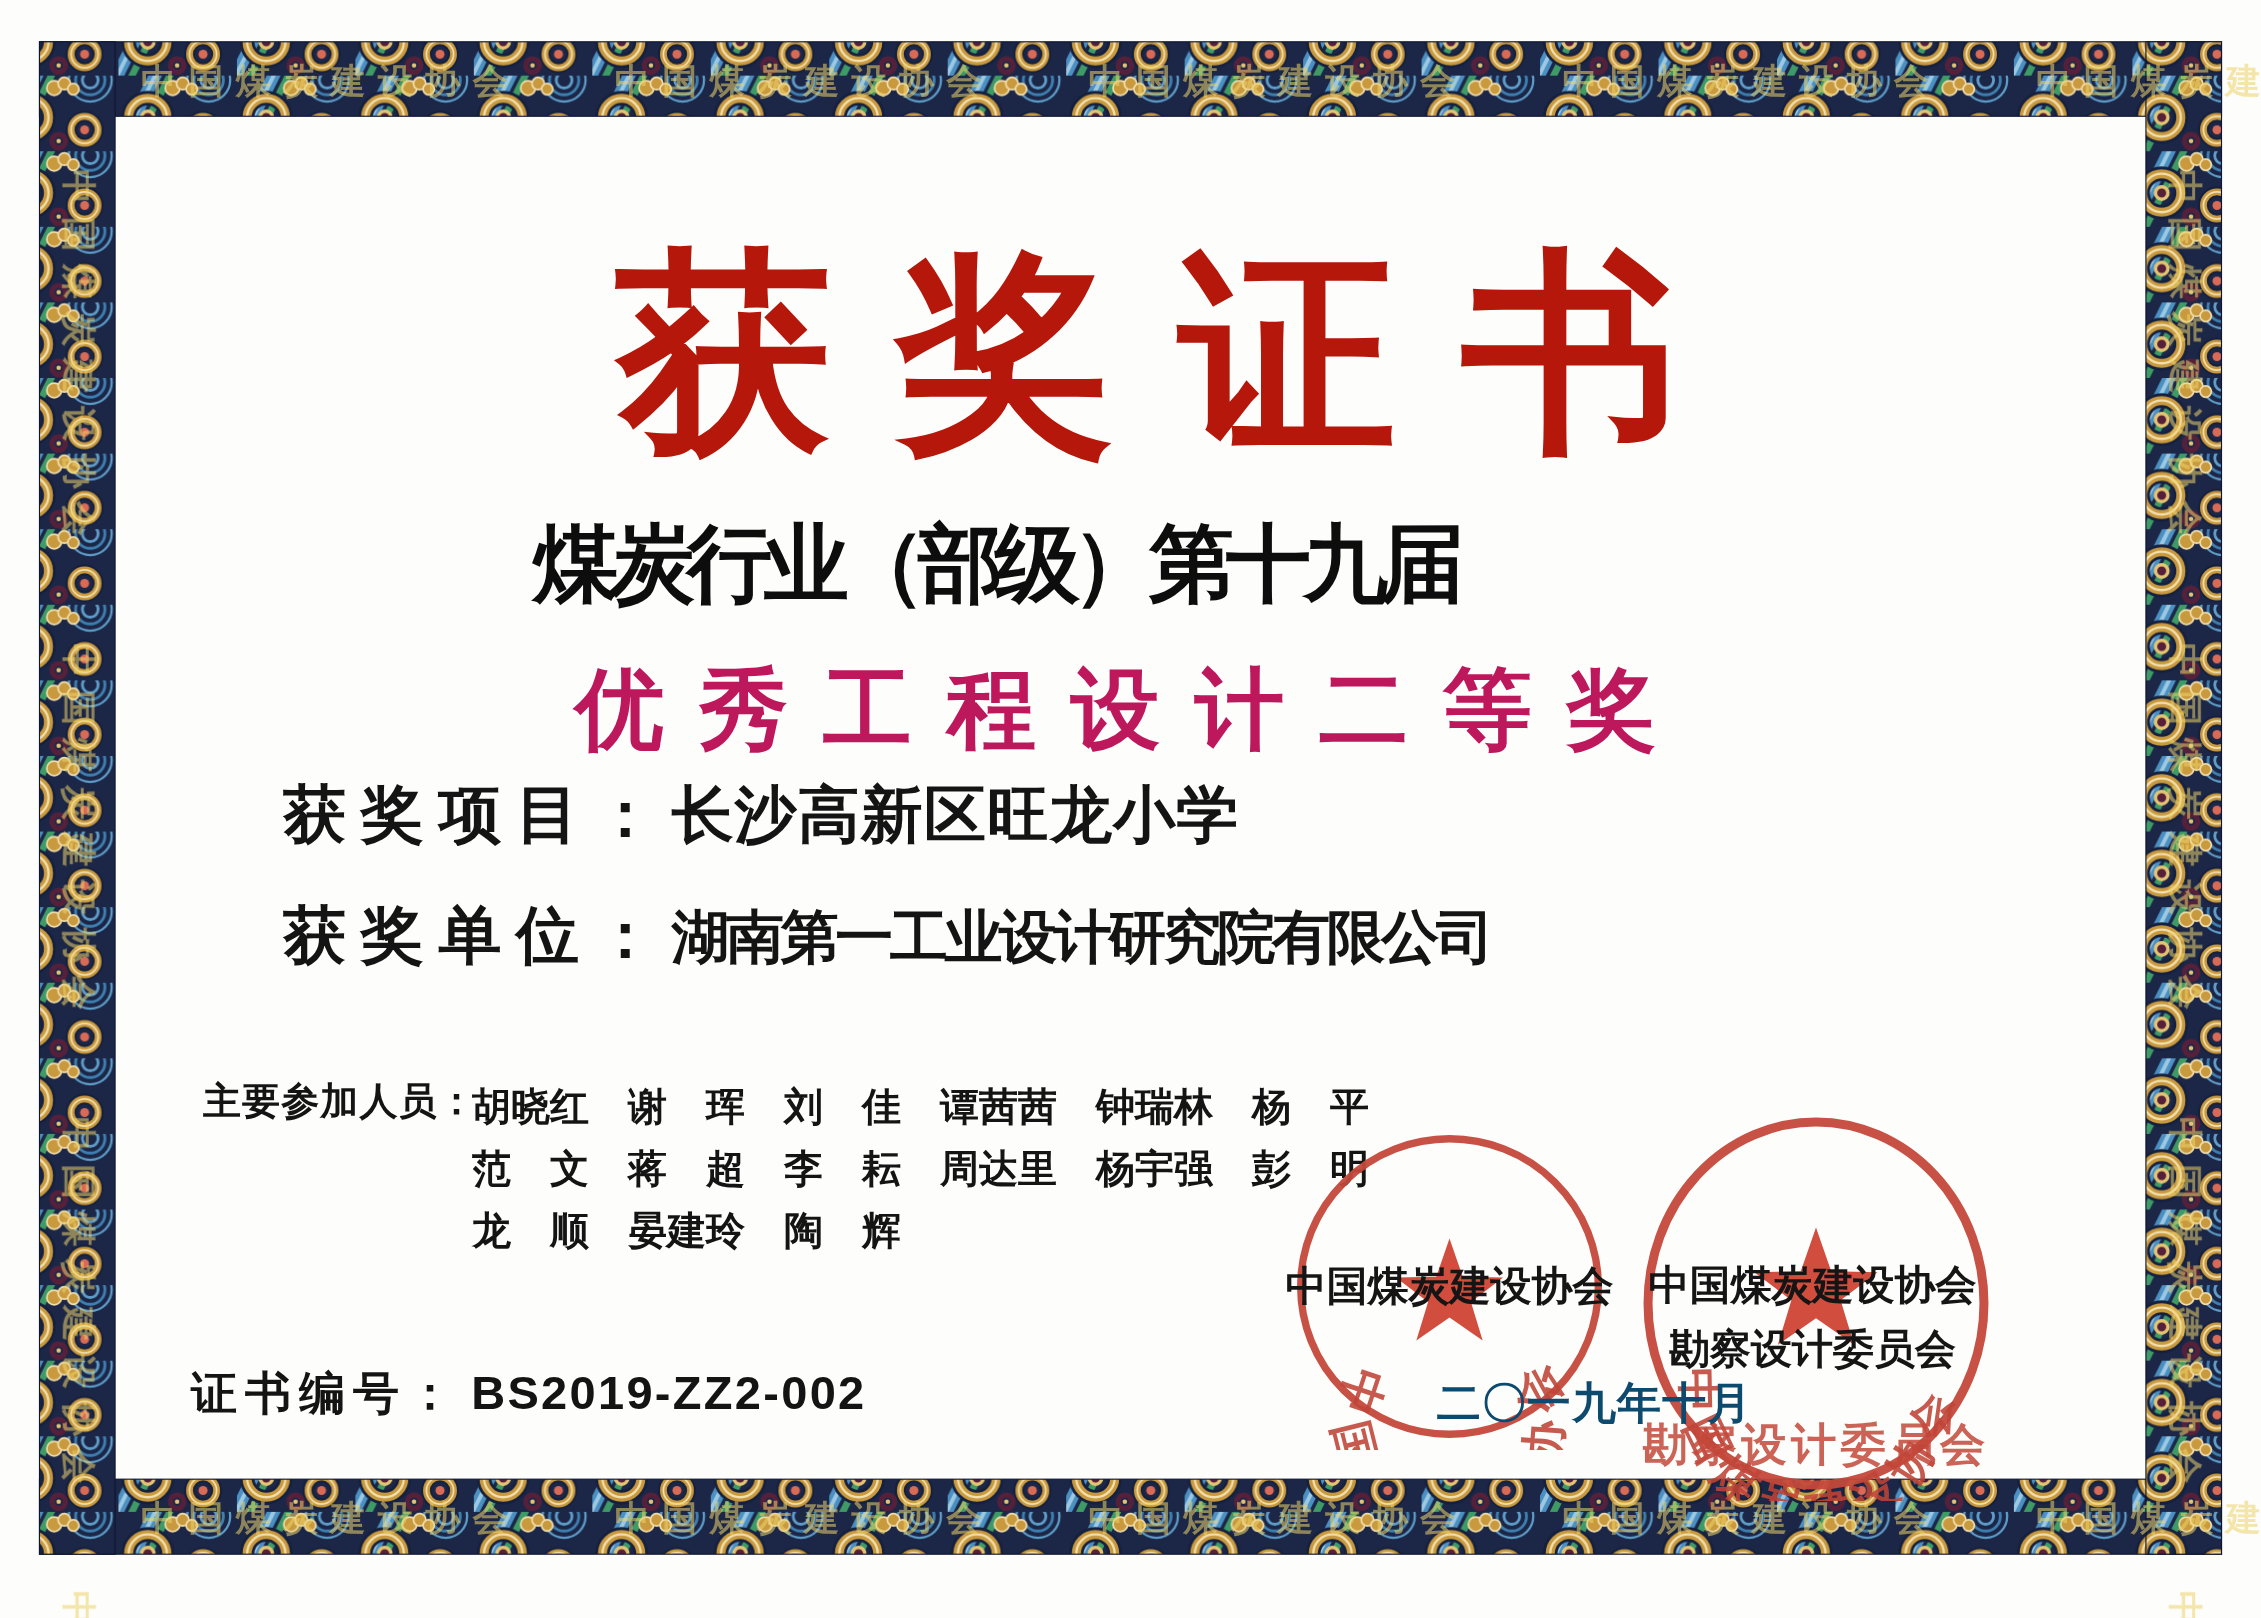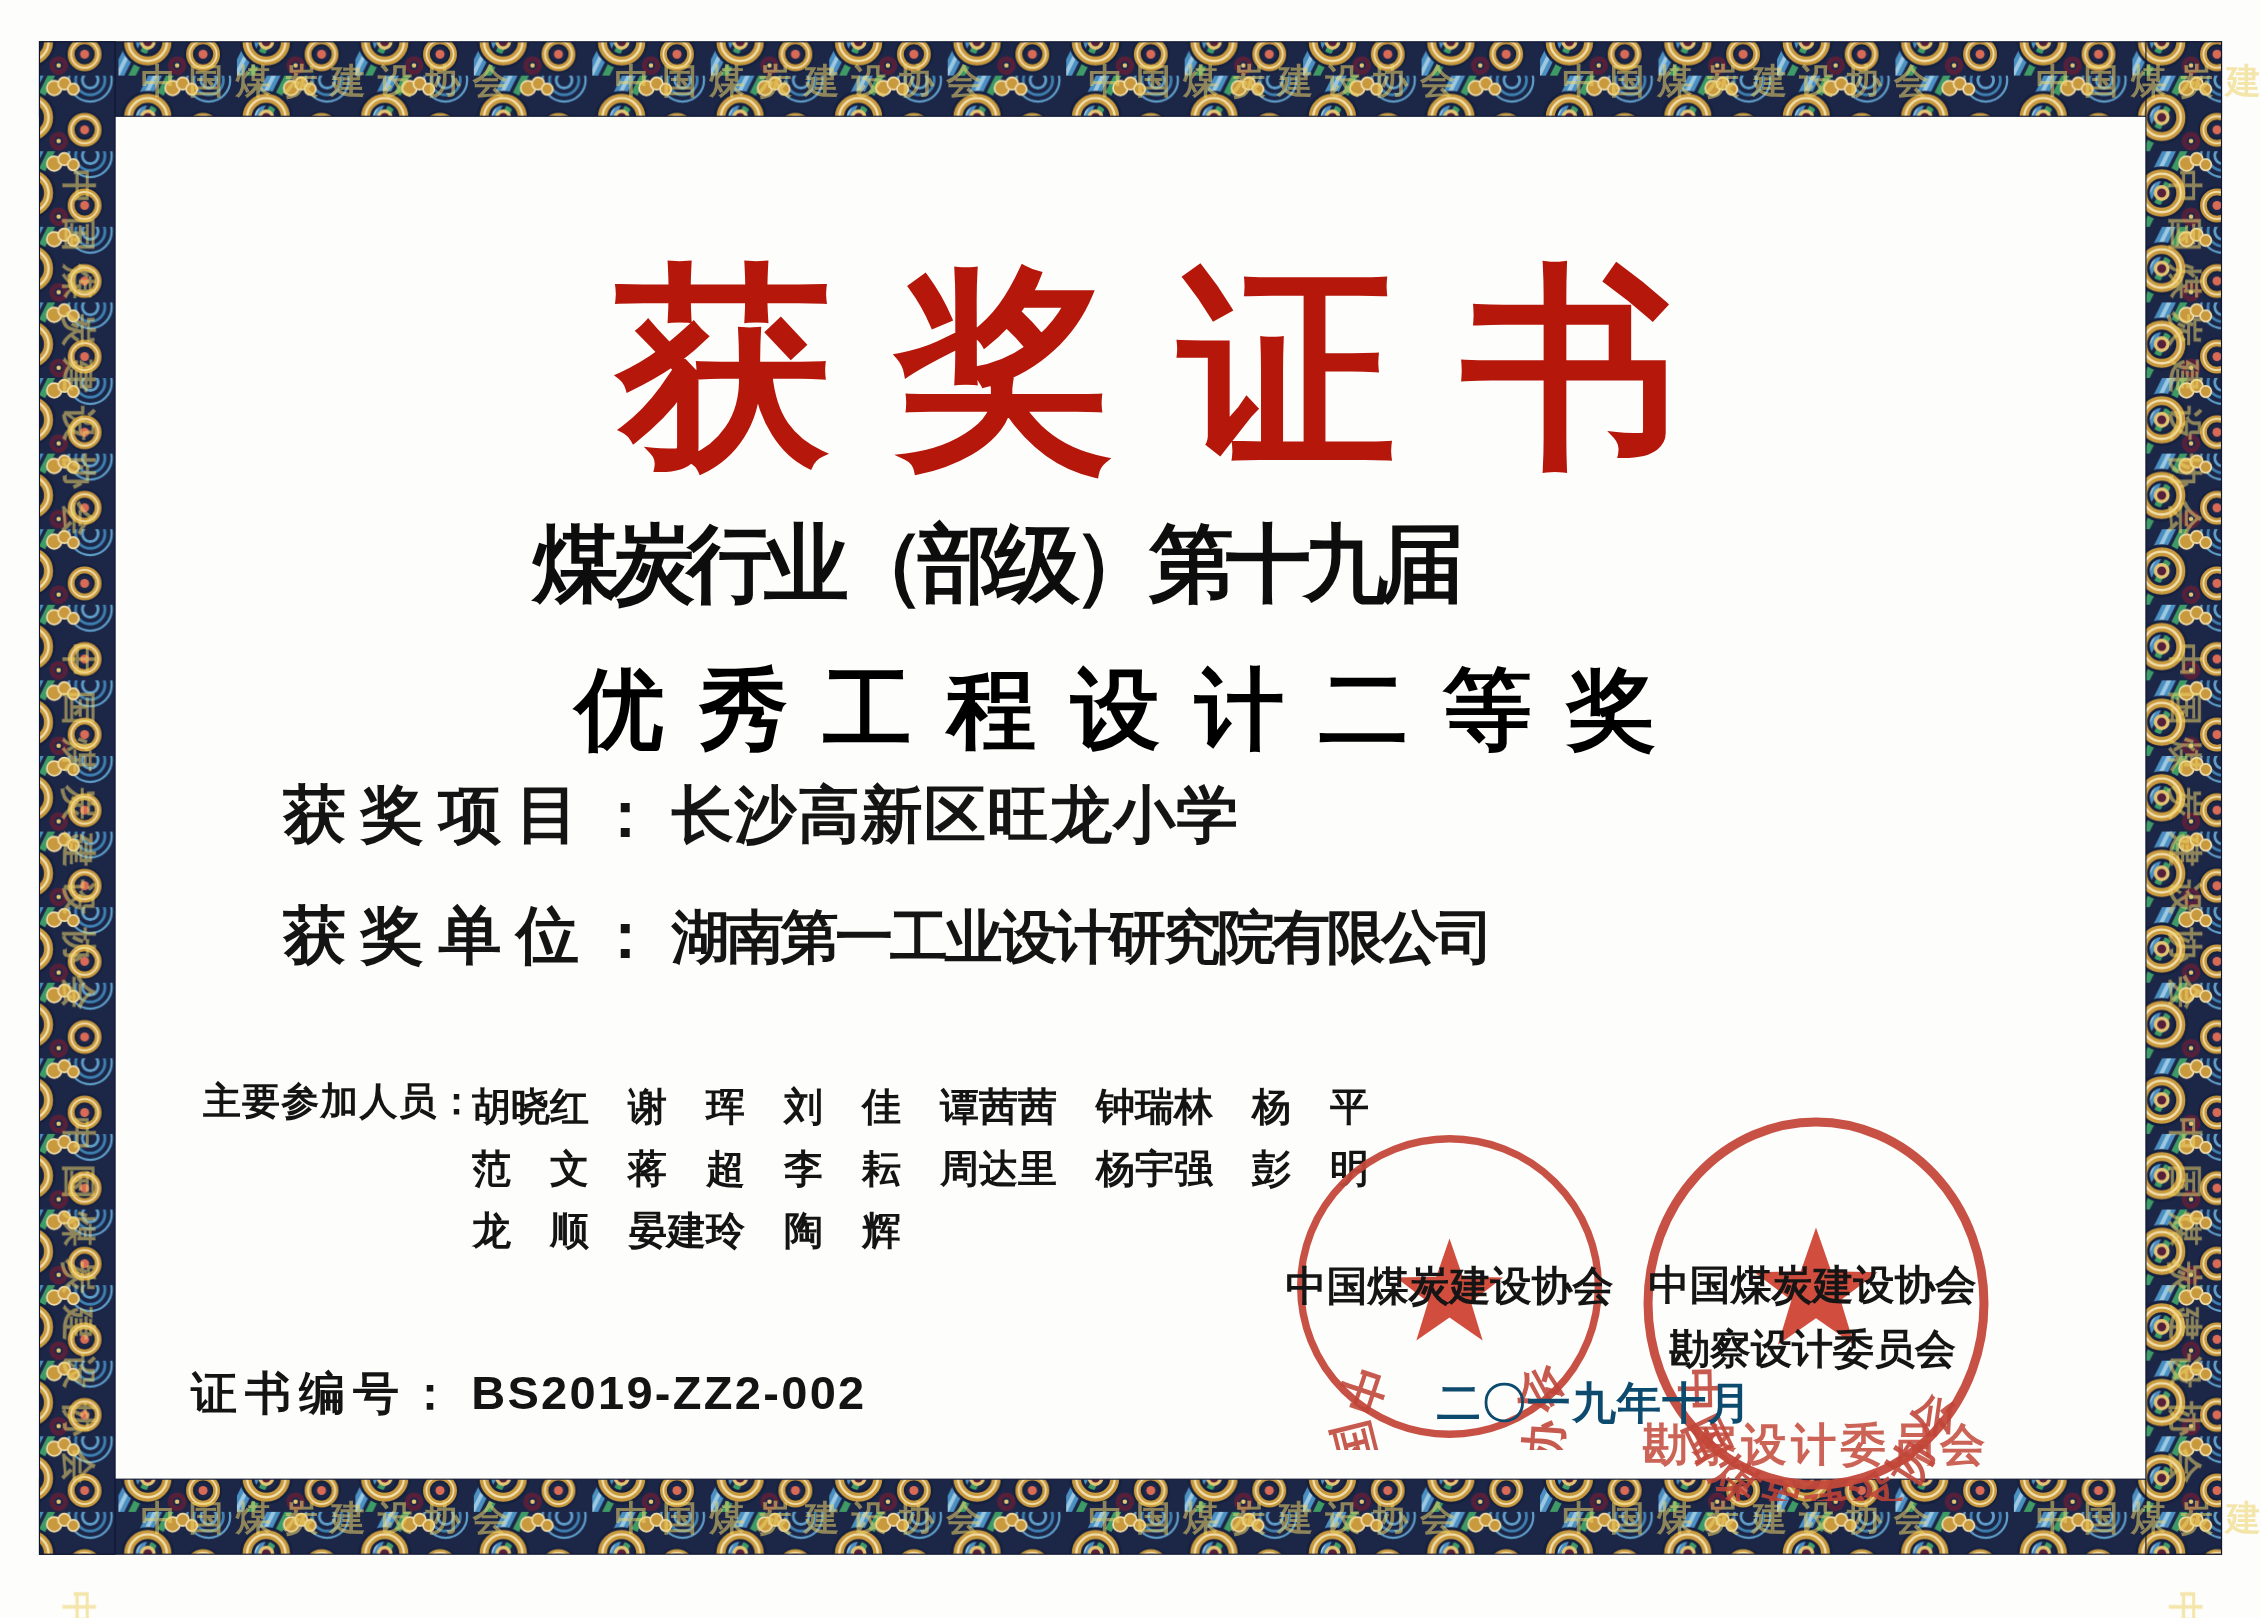--- a/index.html
+++ b/index.html
@@ -10,35 +10,35 @@
     overflow:hidden;
     font-family:"Liberation Serif","DejaVu Serif",serif;
     color:#141414;
   }
   .abs{position:absolute;}
   #border-svg{left:0;top:0;width:2261px;height:1618px;}
   .title{
     left:615px;top:236px;
     font-size:217px;font-weight:700;
     letter-spacing:65px;white-space:nowrap;
-    color:#b5170b;line-height:1.1;margin-top:15px;
+    color:#b5170b;line-height:1.1;
   }
   .subtitle{
     left:533px;top:507px;
     font-size:85px;font-weight:700;
     letter-spacing:-8px;white-space:nowrap;
     color:#0d0d0d;
     font-family:"Liberation Sans","DejaVu Sans",sans-serif;
     text-align:right;
   }
   .award{
     left:575px;top:650px;
     font-size:89px;font-weight:700;
     letter-spacing:35px;white-space:nowrap;
-    color:#000000;
+    color:#be185d;
   }
   .fieldline{white-space:nowrap;}
   .fieldline .lab{
     font-size:63px;font-weight:700;letter-spacing:14.7px;
     font-family:"Liberation Sans","DejaVu Sans",sans-serif;
     margin-left:8px;
   }
   .fieldline .val{font-size:62px;font-weight:700;letter-spacing:1.1px;}
   .fieldline.unit .val{font-size:58px;letter-spacing:-3.4px;}
   .project{left:275px;top:772px;}

